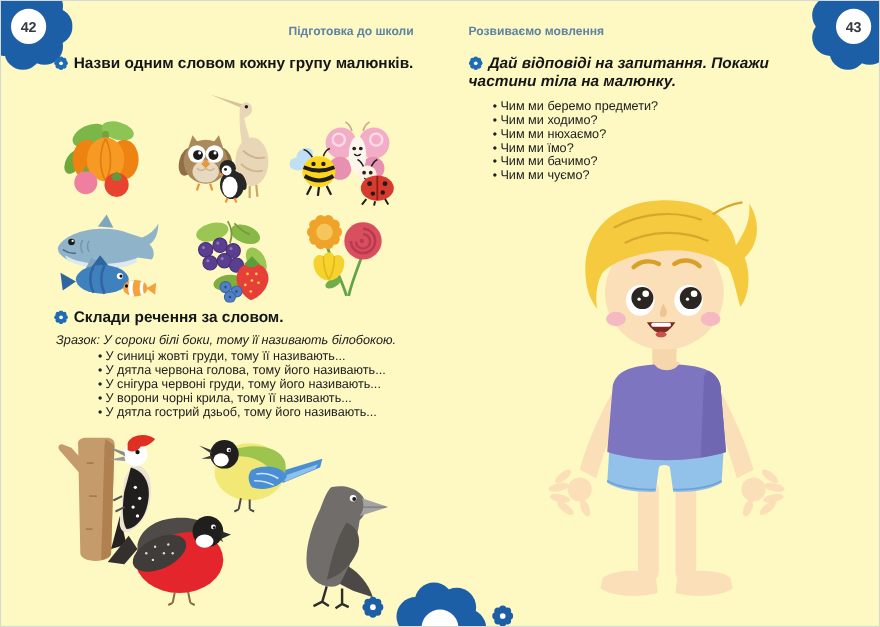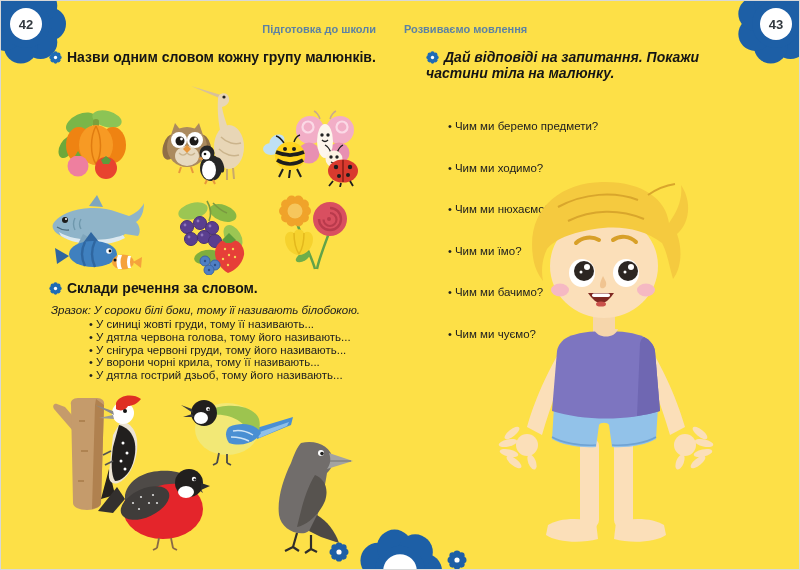--- a/index.html
+++ b/index.html
@@ -1,29 +1,29 @@
 <!DOCTYPE html>
 <html><head>
 <meta charset="utf-8">
 <style>
   html,body{margin:0;padding:0;background:#fff;}
   .spread{
-    position:relative;width:800px;height:570px;background:#fde047;
+    position:relative;width:800px;height:570px;background:#fef9c3;
     border:1px solid #d8d8d8;box-sizing:border-box;overflow:hidden;
     font-family:"Liberation Sans","DejaVu Sans",sans-serif;color:#1f1f1f;
   }
   .abs{position:absolute;}
   .runhead{font-size:11px;color:#5d82a3;font-weight:bold;}
   .task{font-size:14px;font-weight:bold;line-height:16px;color:#151515;}
   .task .gear{width:13px;height:13px;display:inline-block;vertical-align:-2px;margin-right:5px;color:#1f6cb5;}
   .bodyline{font-size:11.5px;line-height:12.8px;color:#202020;}
   .example{font-style:italic;}
   .blist div{margin-bottom:0;}
   .blist div::before{content:"•  ";font-size:11px;}
-  .qlist div{line-height:12.6px;margin-top:29px;}
+  .qlist div{line-height:12.6px;}
   .qlist div::before{content:"• ";font-size:11px;}
   .corner{width:80px;height:80px;color:#1d5fa6;}
   .pagenum{position:absolute;inset:0;display:flex;align-items:center;justify-content:center;
     font-size:13px;font-weight:bold;color:#33393f;}
   .deco{color:#1d5fa6;}
   svg{display:block;}
 </style>
 </head>
 <body>
 
@@ -68,21 +68,21 @@
     <div class="pagenum">42</div>
   </div>
   <div class="abs" style="left:735px;top:-17px;">
     <svg class="corner" viewBox="-50 -50 100 100">
         <use href="#bigflower"></use>
       </svg>
     <div class="pagenum">43</div>
   </div>
 
   <div class="abs runhead" style="left:200px;top:22px;width:175px;text-align:right;">Підготовка до школи</div>
-  <div class="abs runhead" style="left:403px;top:22px;">Розвиваємо мовлення</div>
+  <div class="abs runhead" style="left:425px;top:22px;">Розвиваємо мовлення</div>
 
   <div class="abs task" style="left:48px;top:48px;width:340px;">
     <svg class="gear" viewBox="-12 -12 24 24">
         <use href="#gearflower"></use>
       </svg><span>Назви одним словом кожну групу малюнків.</span>
   </div>
 
   <svg class="abs" style="left:50px;top:106px;" width="88" height="74" viewBox="0 0 88 74">
     <ellipse cx="30" cy="16" rx="16" ry="9" fill="#7ab648" transform="rotate(-25 30 16)"></ellipse>
     <ellipse cx="56" cy="12" rx="15" ry="8" fill="#8cc455" transform="rotate(15 56 12)"></ellipse>

